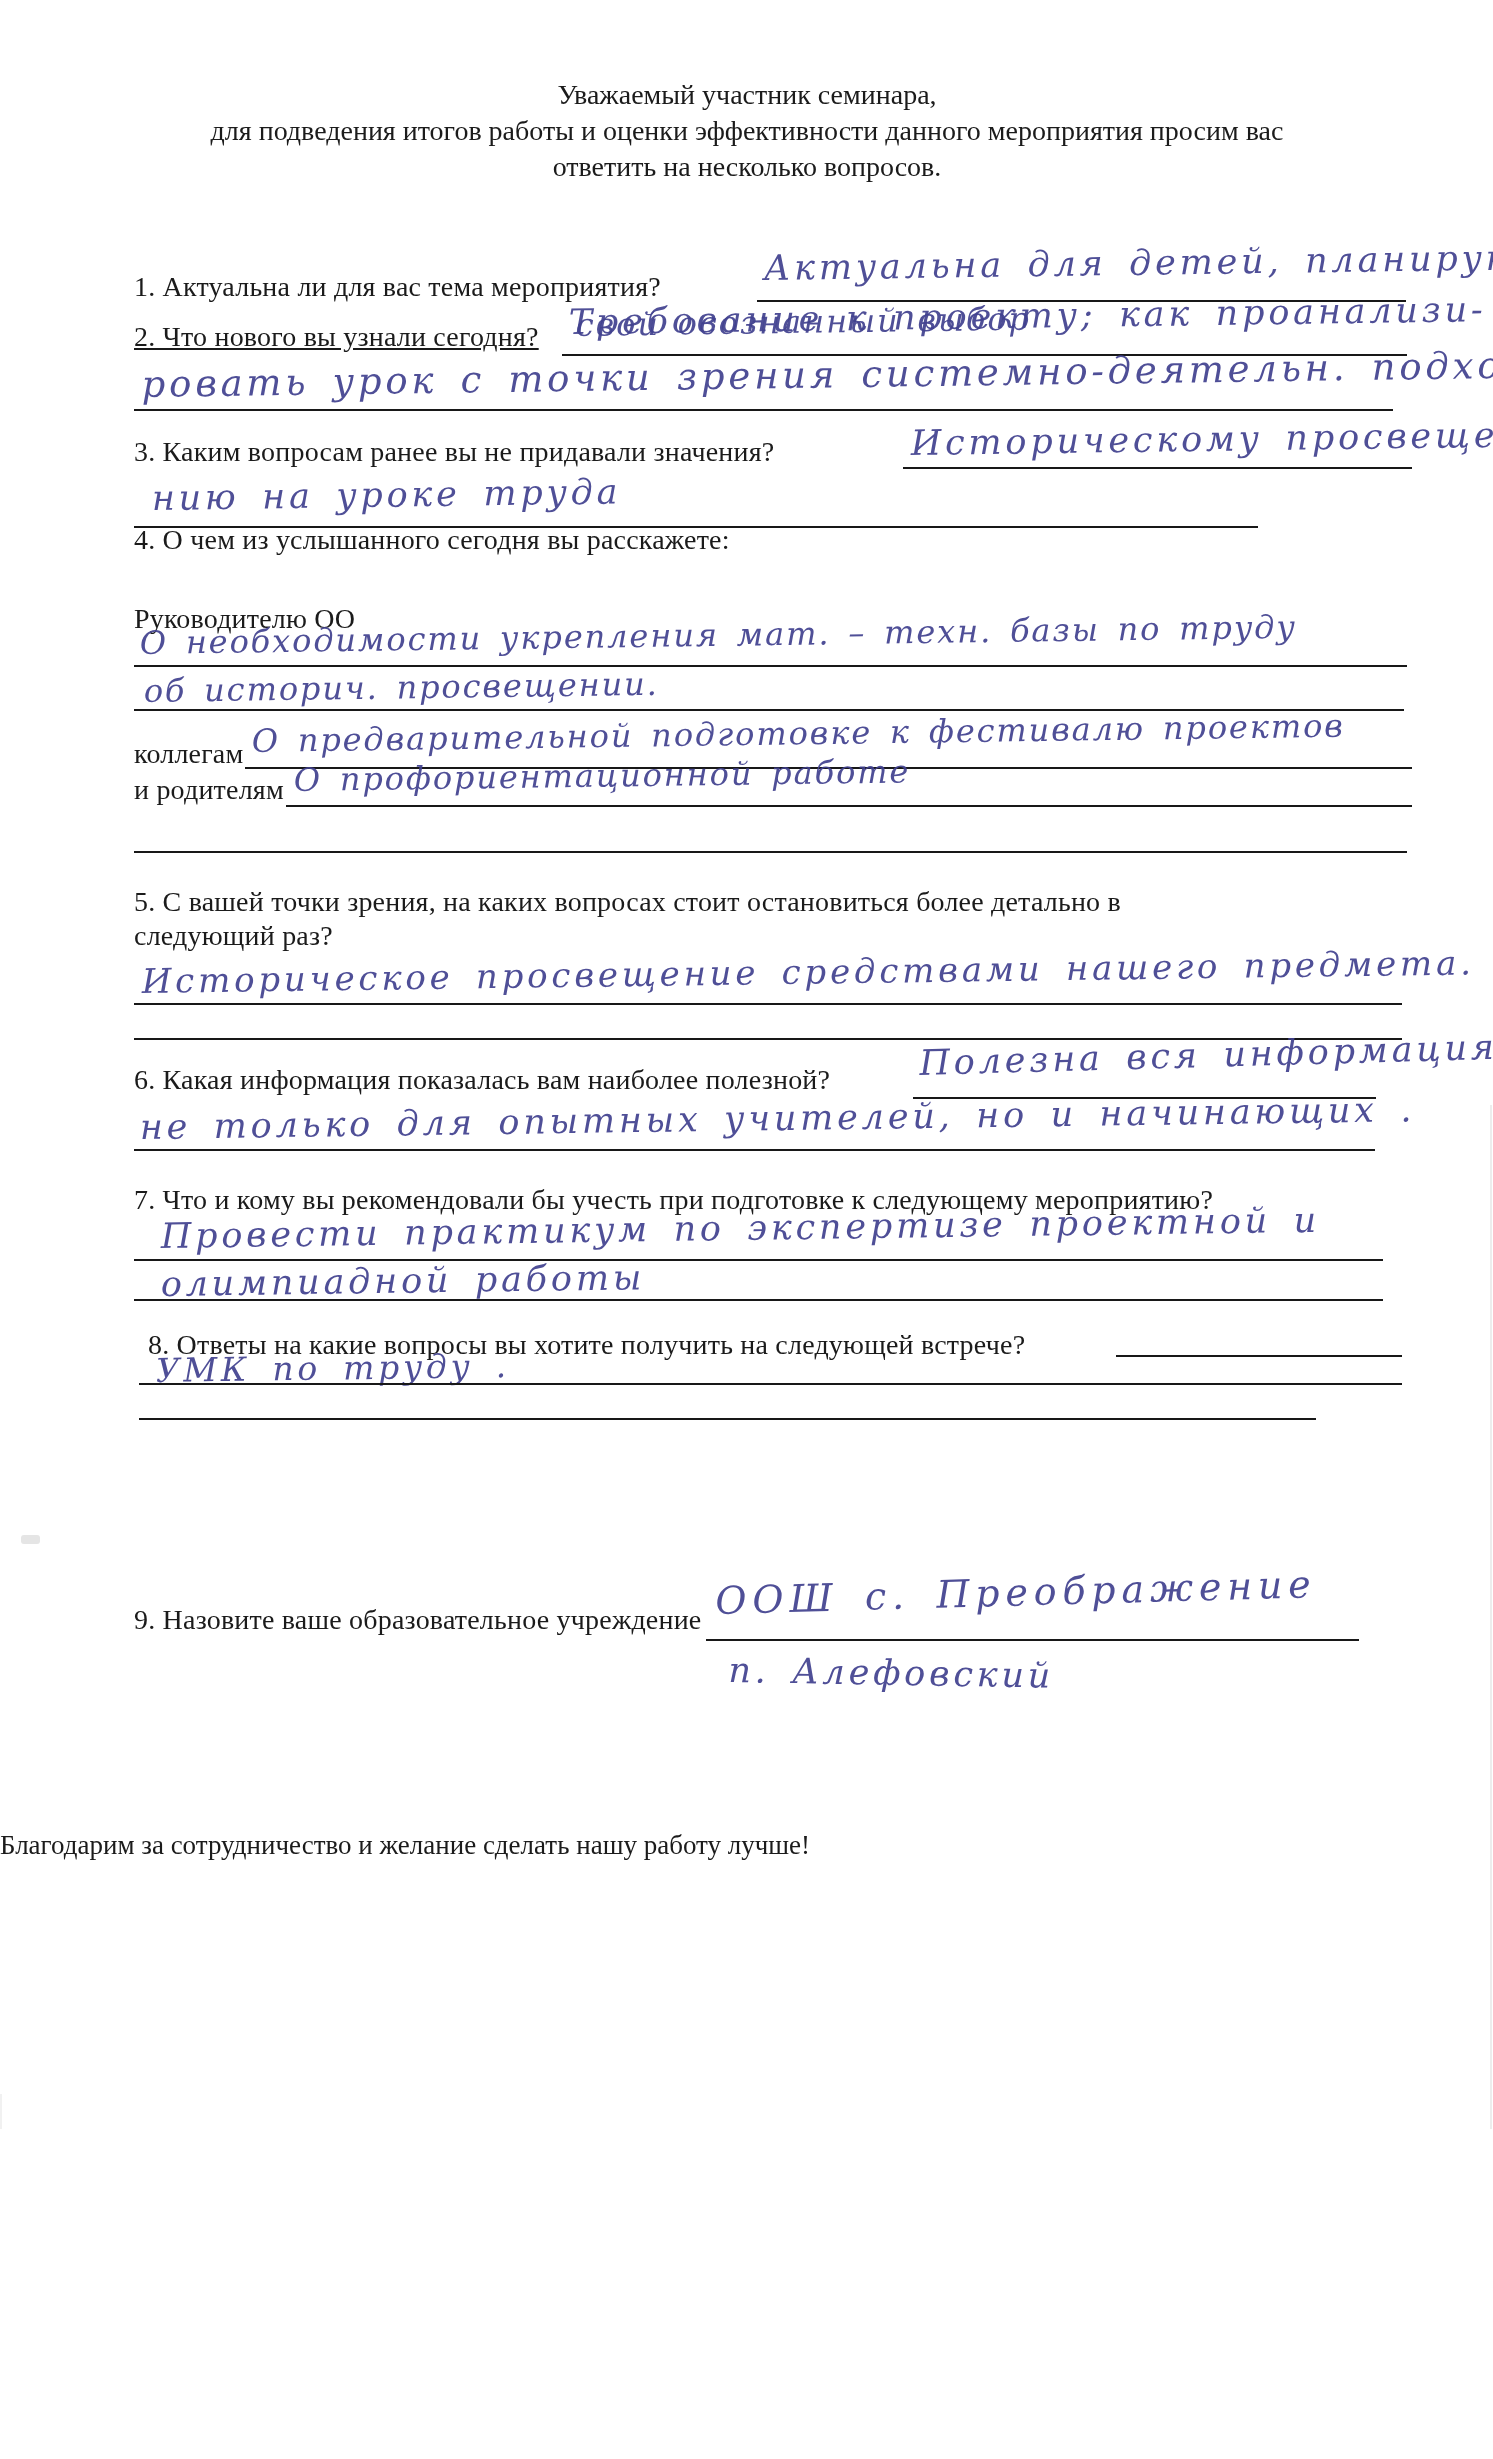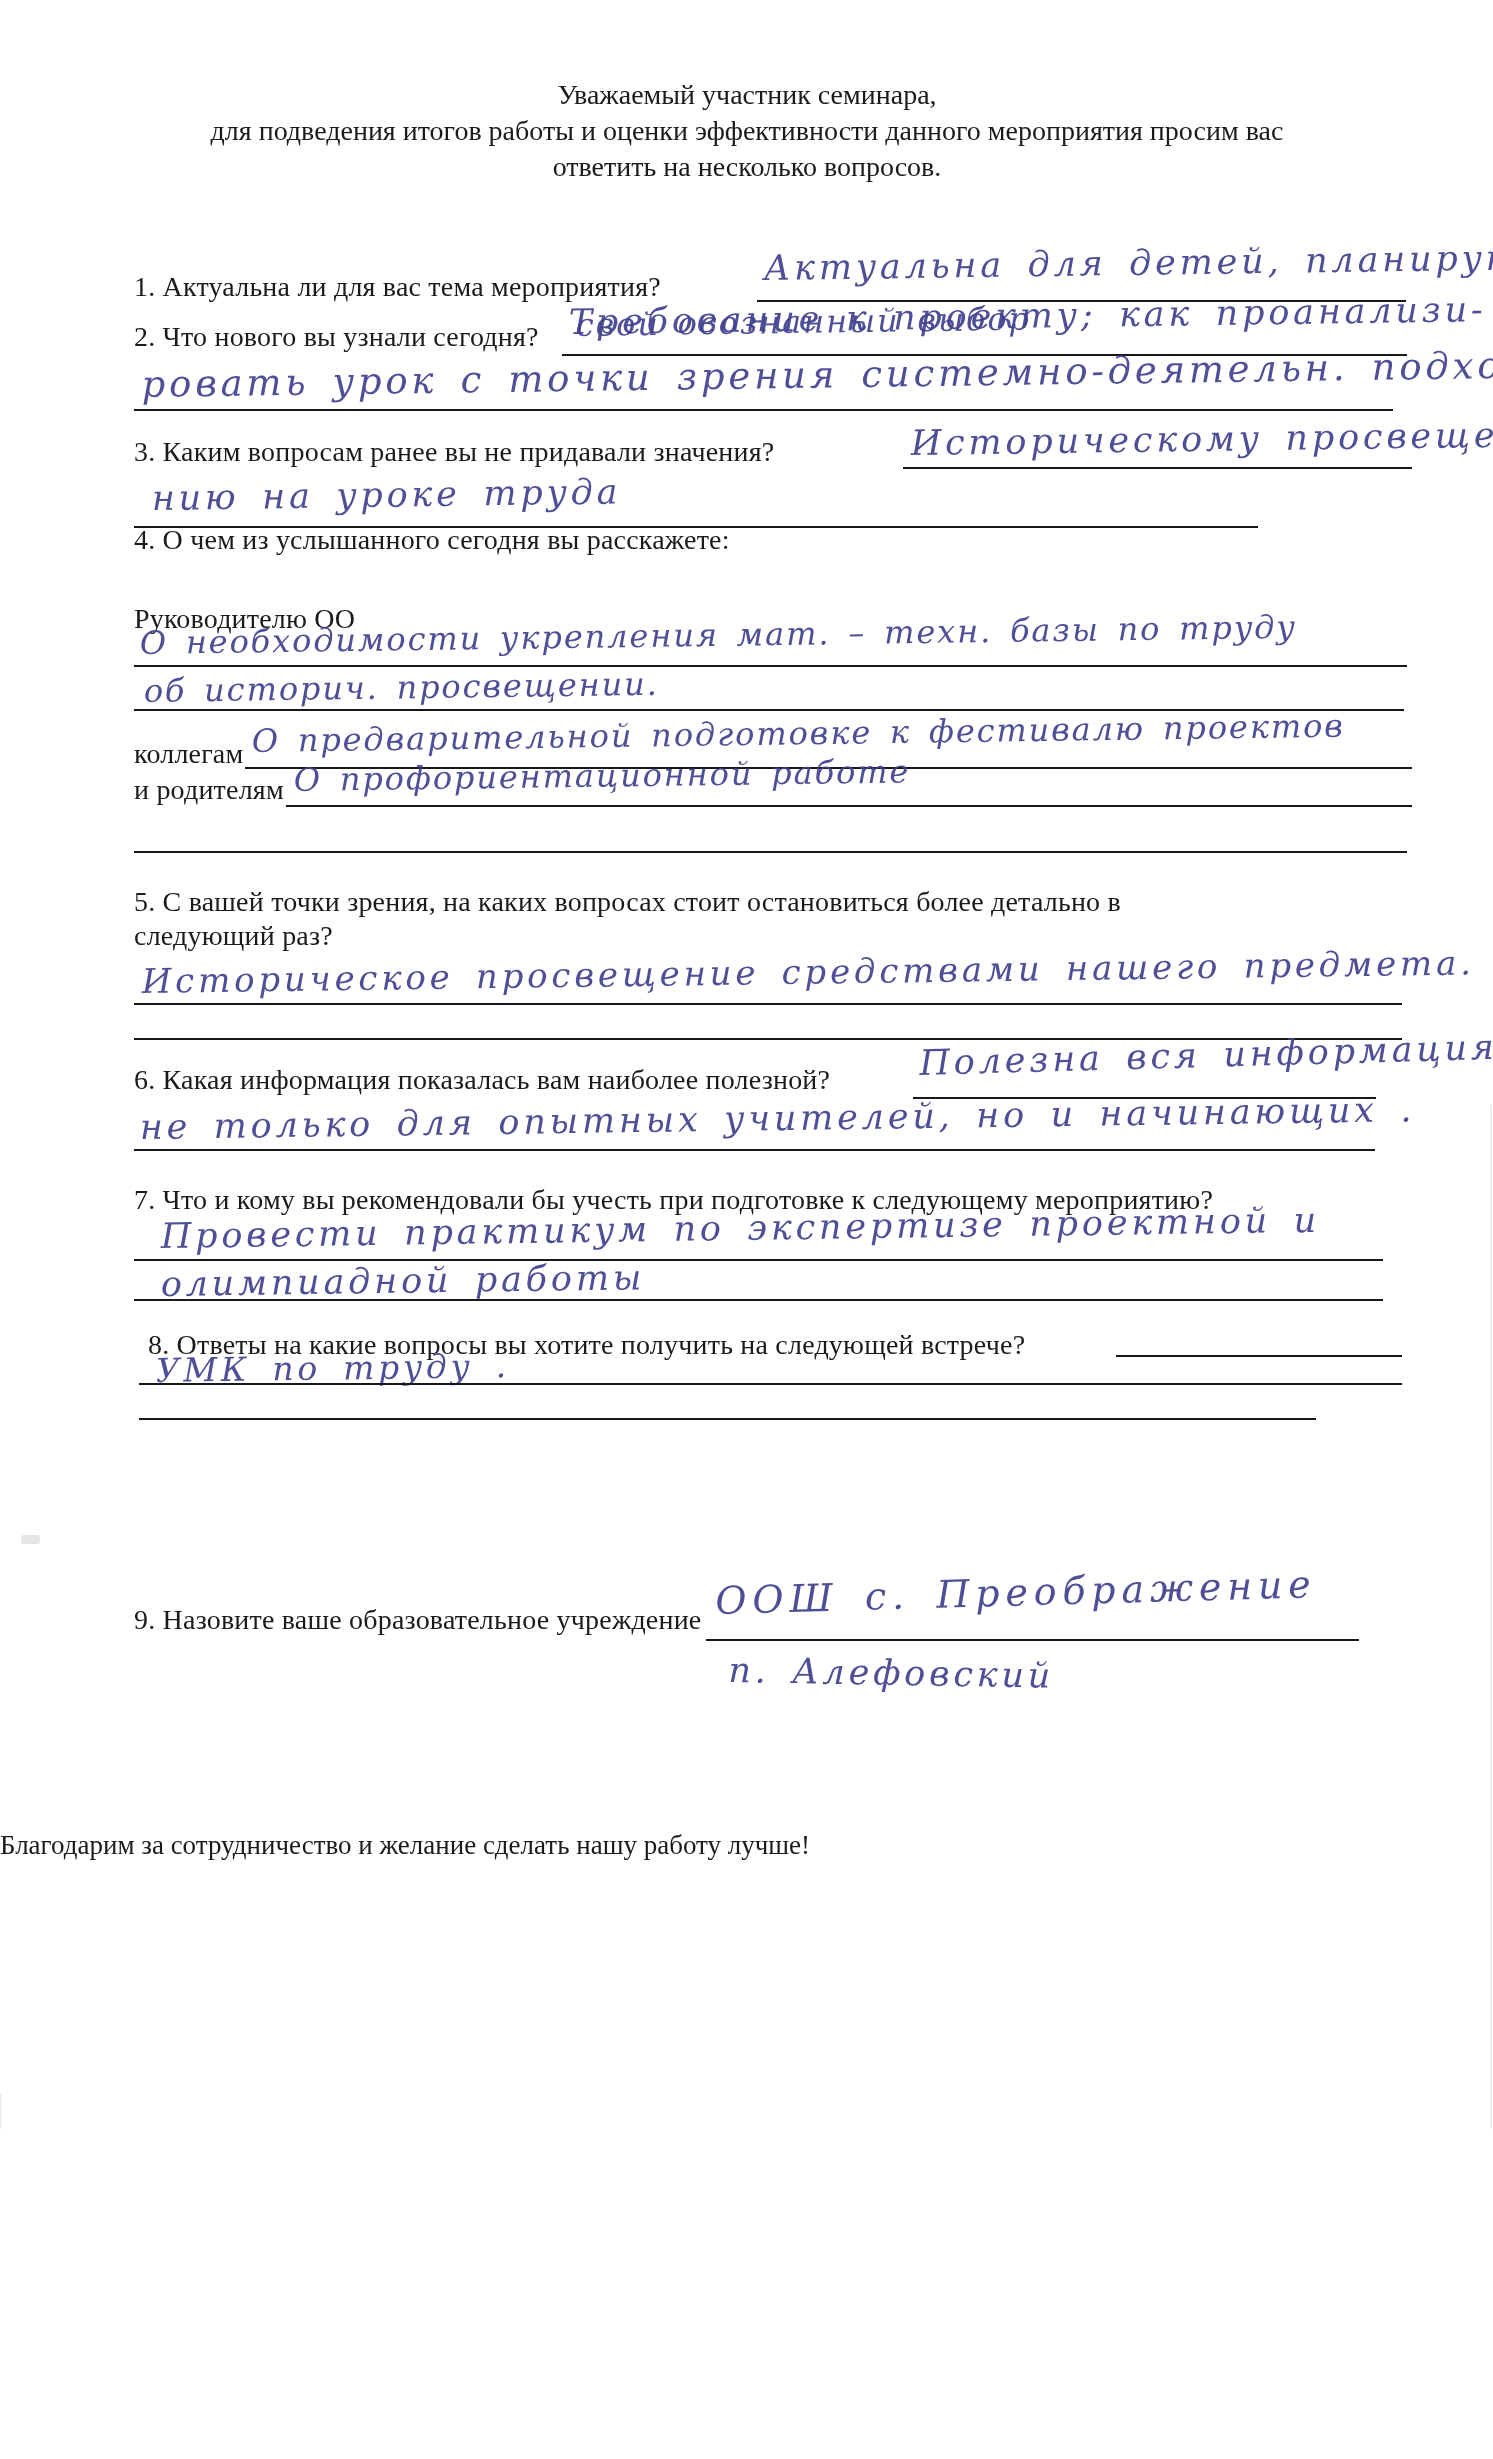--- a/index.html
+++ b/index.html
@@ -71,21 +71,21 @@
     <div>Уважаемый участник семинара,</div>
     <div>для подведения итогов работы и оценки эффективности данного мероприятия просим вас</div>
     <div>ответить на несколько вопросов.</div>
   </div>
 
   <div class="q" style="left:134px; top:271px;">1. Актуальна ли для вас  тема мероприятия?</div>
   <div class="hw hw-l rot-1" style="left:764px; top:248px;">Актуальна для детей, планирующих</div>
   <div class="rule" style="left:757px; top:300px; width:649px;"></div>
   <div class="hw hw-m rot-1" style="left:576px; top:306px;">свой осознанный выбор</div>
 
-  <div class="q" style="left:134px; top:321px;">2.  Что нового вы узнали сегодня?</div>
+  <div class="q" style="left:134px; top:321px;text-decoration:underline;">2.  Что нового вы узнали сегодня?</div>
   <div class="hw hw-l rot-1" style="left:569px; top:302px;">Требование к проекту; как проанализи-</div>
   <div class="rule" style="left:562px; top:354px; width:845px;"></div>
   <div class="hw hw-l rot-1" style="left:142px; top:363px; font-size:37px;">ровать урок с точки зрения системно-деятельн. подхода</div>
   <div class="rule" style="left:134px; top:409px; width:1259px;"></div>
 
   <div class="q" style="left:134px; top:436px;">3. Каким вопросам ранее вы не придавали значения?</div>
   <div class="hw hw-l rot-1" style="left:911px; top:423px;">Историческому просвеще-</div>
   <div class="rule" style="left:903px; top:467px; width:509px;"></div>
   <div class="hw hw-l rot-1" style="left:152px; top:478px;">нию на уроке труда</div>
   <div class="rule" style="left:134px; top:526px; width:1124px;"></div>

